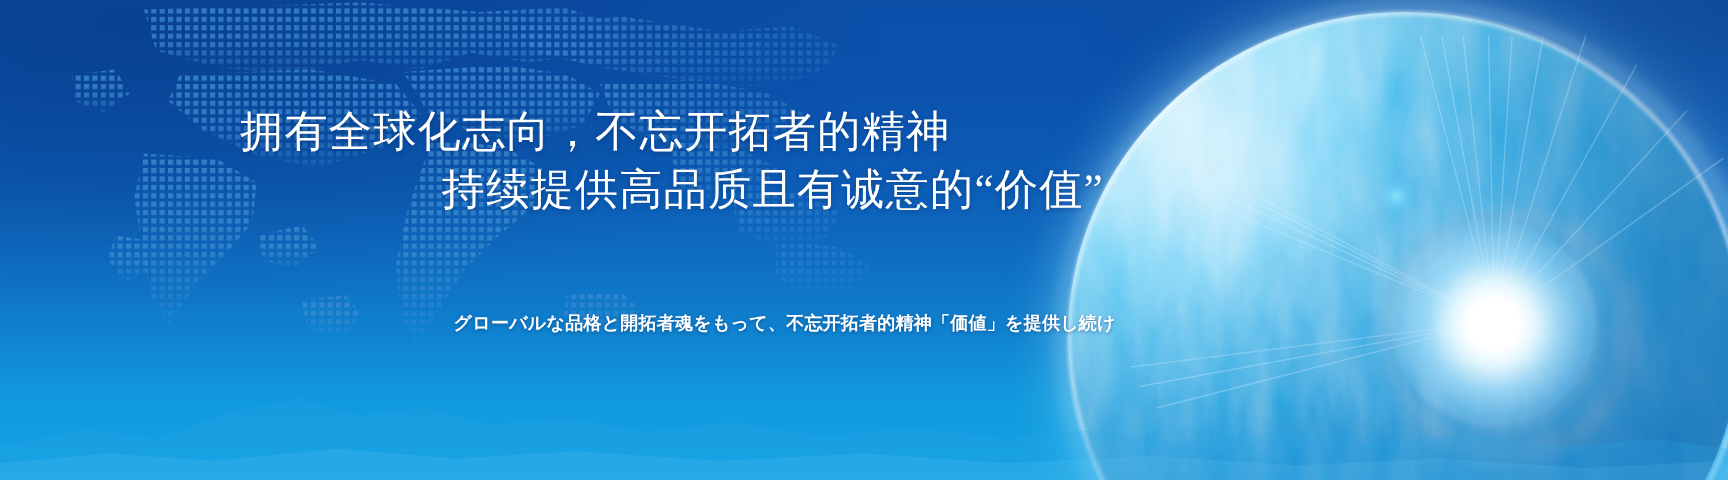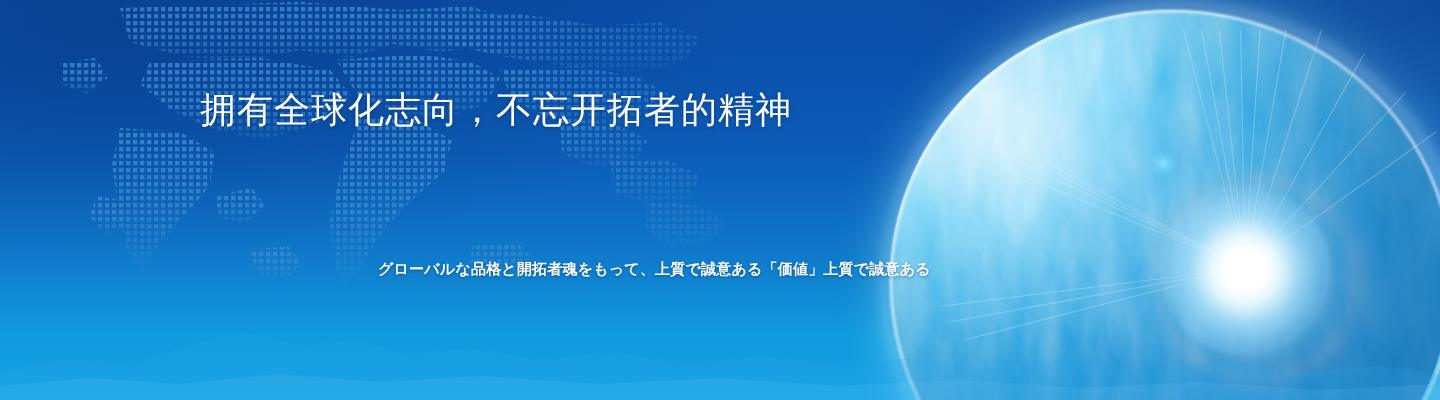--- a/index.html
+++ b/index.html
@@ -325,17 +325,18 @@
   <div class="mountains">
     <svg viewBox="0 0 1440 90" preserveAspectRatio="none" aria-hidden="true">
       <path d="M0 62 L70 48 L132 56 L190 34 L248 22 L300 36 L352 30 L410 44 L470 38 L540 50 L610 42 L690 54 L760 46 L840 56 L910 48 L980 58 L1060 50 L1140 60 L1220 52 L1300 62 L1380 56 L1440 64 L1440 90 L0 90 Z" fill="#2ba7e6" opacity="0.45"></path>
       <path d="M0 76 L90 68 L180 74 L280 64 L380 72 L480 66 L600 74 L720 68 L840 76 L960 70 L1080 78 L1200 72 L1320 80 L1440 74 L1440 90 L0 90 Z" fill="#5fc4ef" opacity="0.40"></path>
     </svg>
   </div>
 
   <div class="content">
     <div class="headline">
       <div class="headline-line-1">拥有全球化志向，不忘开拓者的精神</div>
+      <div class="headline-line-2">持续提供高品质且有诚意的“价值”</div>
     </div>
-    <div class="subtitle-ja">グローバルな品格と開拓者魂をもって、上質で誠意ある「価値」上質で誠意ある</div>
+    <div class="subtitle-ja">グローバルな品格と開拓者魂をもって、不忘开拓者的精神「価値」を提供し続け</div>
   </div>
 
 </div>
 
 </body></html>

